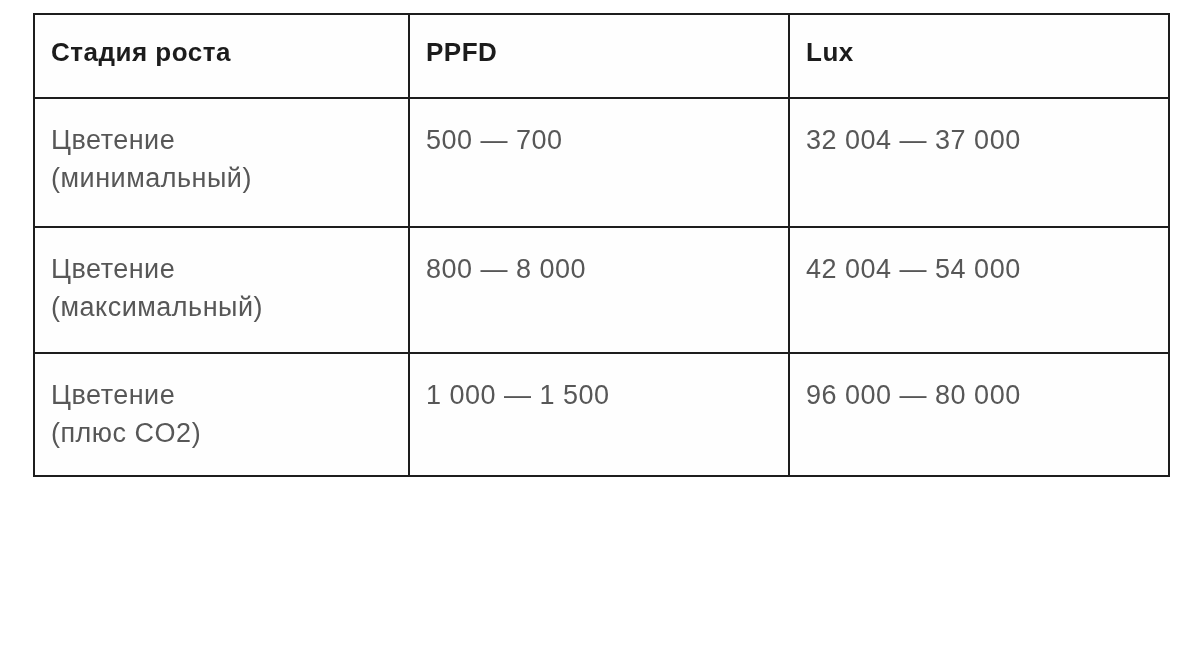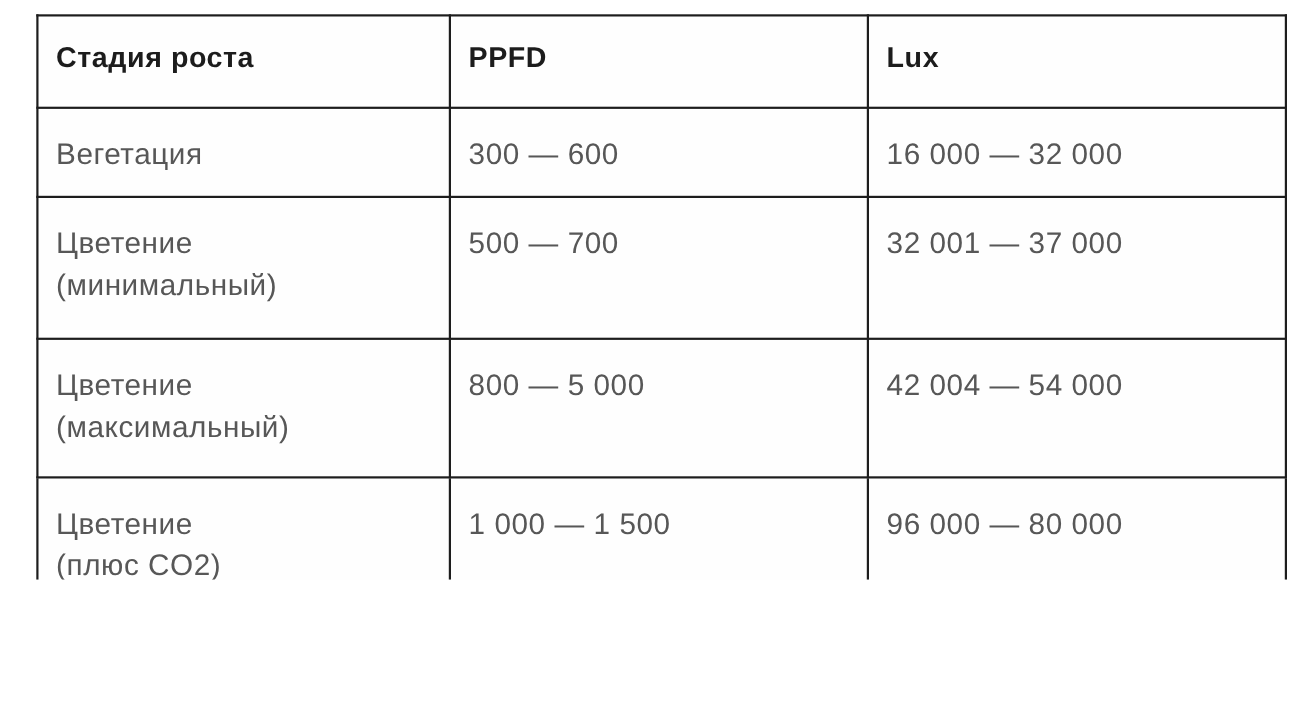--- a/index.html
+++ b/index.html
@@ -67,35 +67,30 @@
         <col class="c3">
     </colgroup>
     <thead>
       <tr>
         <th>Стадия роста</th>
         <th>PPFD</th>
         <th>Lux</th>
       </tr>
     </thead>
     <tbody>
-      <tr class="row-h2">
-        <td>Вегетация</td>
-        <td>300 — 600</td>
-        <td>16 000 — 32 000</td>
-      </tr>
       <tr class="row-h3">
         <td>Цветение
 (минимальный)</td>
         <td>500 — 700</td>
-        <td>32 001 — 37 000</td>
+        <td>32 004 — 37 000</td>
       </tr>
       <tr class="row-h4">
         <td>Цветение
 (максимальный)</td>
-        <td>800 — 5 000</td>
+        <td>800 — 8 000</td>
         <td>42 004 — 54 000</td>
       </tr>
       <tr class="row-h5">
         <td>Цветение
 (плюс CO2)</td>
         <td>1 000 — 1 500</td>
         <td>96 000 — 80 000</td>
       </tr>
     </tbody>
   </table>

